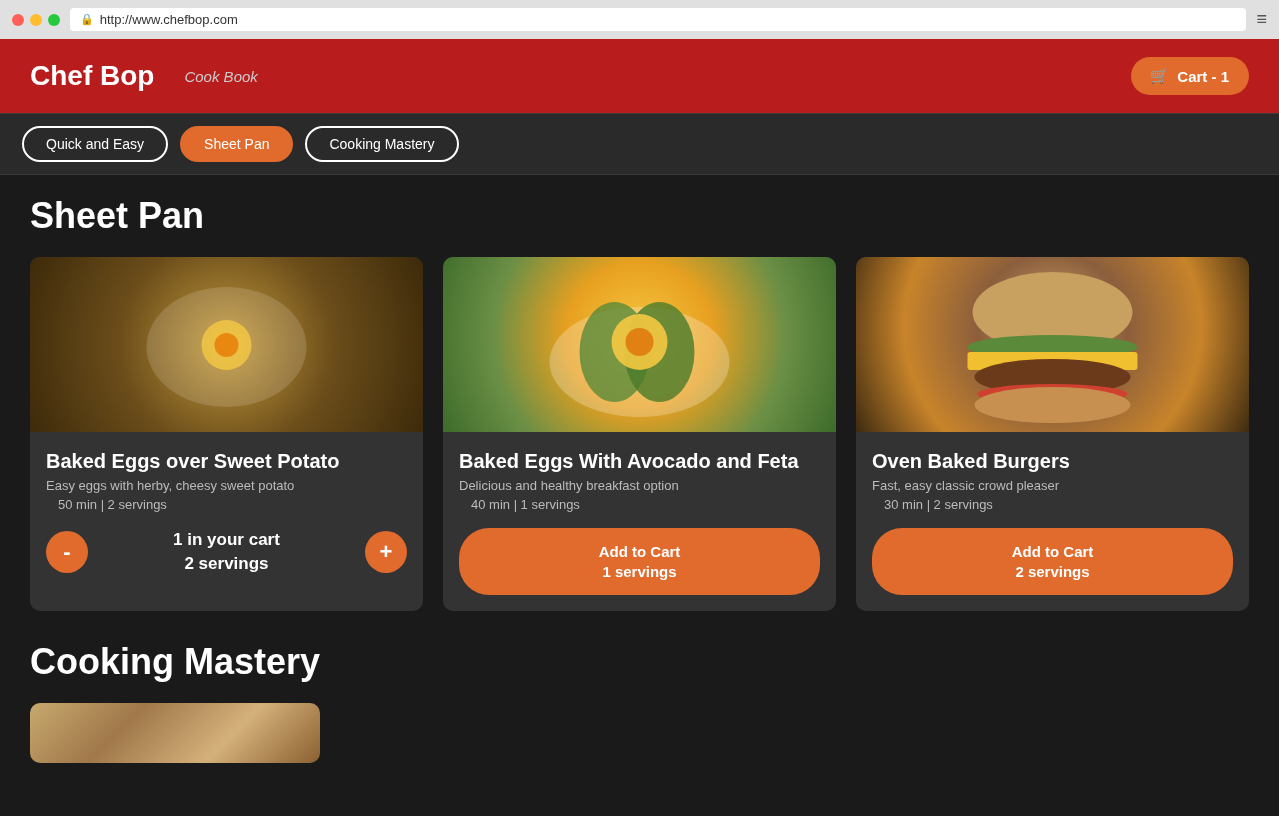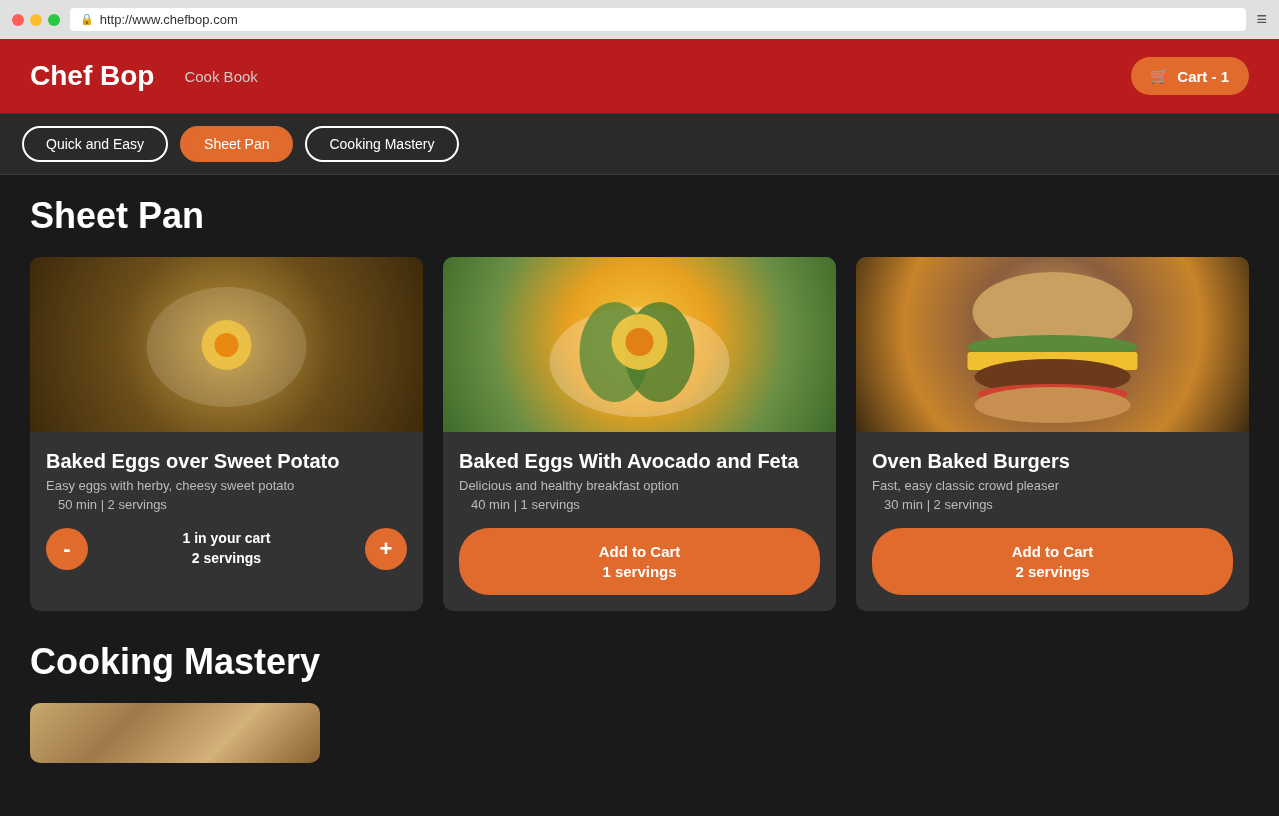--- a/index.html
+++ b/index.html
@@ -43,21 +43,21 @@
       align-items: center;
       border-bottom: 1px solid #3a3a3a;
     }
     .header-logo {
       font-size: 28px;
       font-weight: 700;
       color: #fff;
       margin-right: 30px;
     }
     .header-nav { display: flex; gap: 20px; flex: 1; }
-    .header-nav-item { color: #ccc; font-size: 15px; cursor: pointer; }
+    .header-nav-item { color: #ccc; font-size: 15px; cursor: pointer; font-style: italic; }
     .cart-button {
       background: #e06b2d;
       color: #fff;
       border: none;
       border-radius: 25px;
       padding: 10px 20px;
       font-size: 15px;
       font-weight: 600;
       cursor: pointer;
       display: flex;
@@ -150,21 +150,21 @@
       color: #fff;
       font-size: 22px;
       font-weight: 700;
       cursor: pointer;
       display: flex; align-items: center; justify-content: center;
       flex-shrink: 0;
     }
     .qty-info {
       flex: 1;
       text-align: center;
-      font-size: 14px;
+      font-size: 17px;
       font-weight: 600;
       color: #fff;
       line-height: 1.4;
     }
     .add-to-cart-btn {
       flex: 1;
       background: #e06b2d;
       color: #fff;
       border: none;
       border-radius: 30px;

